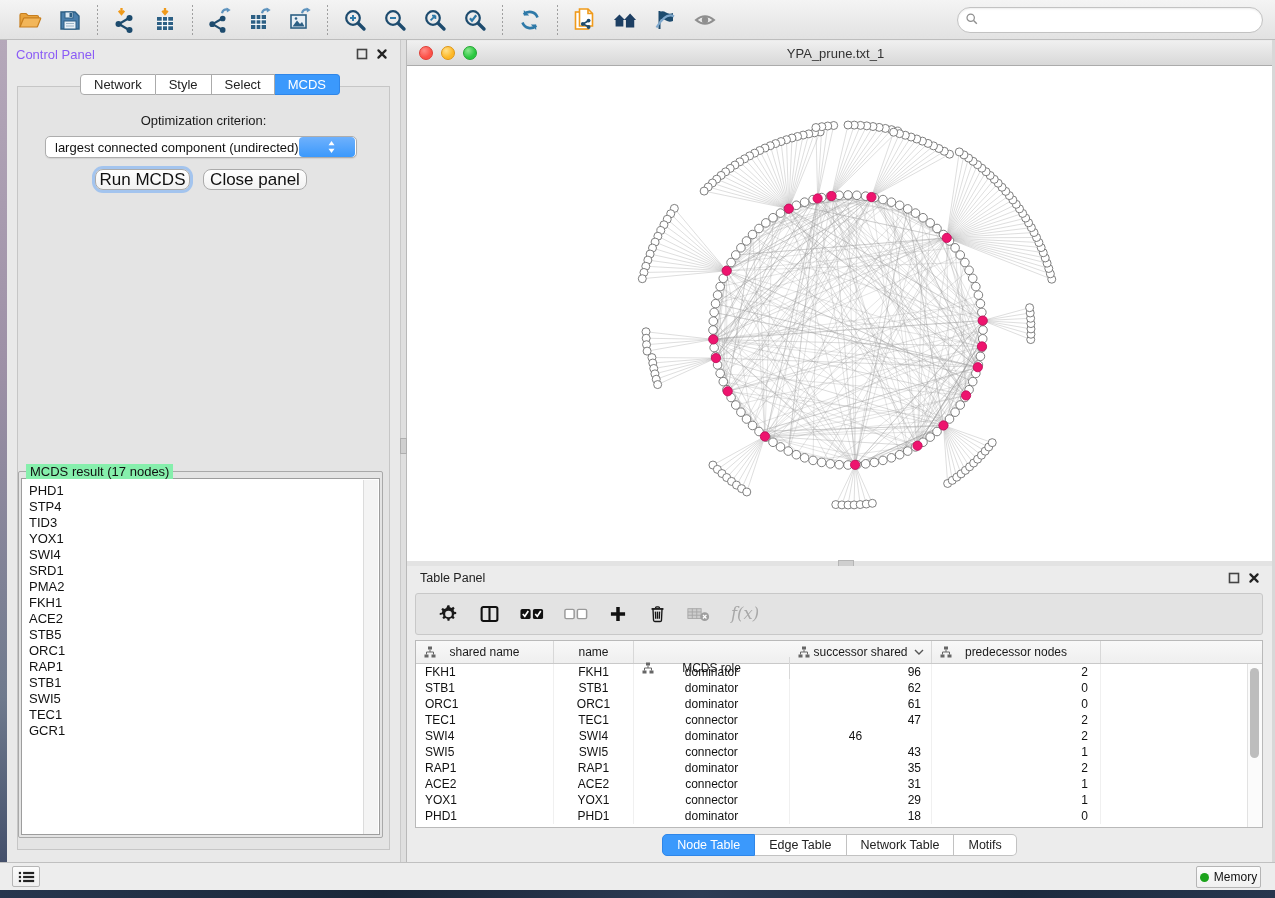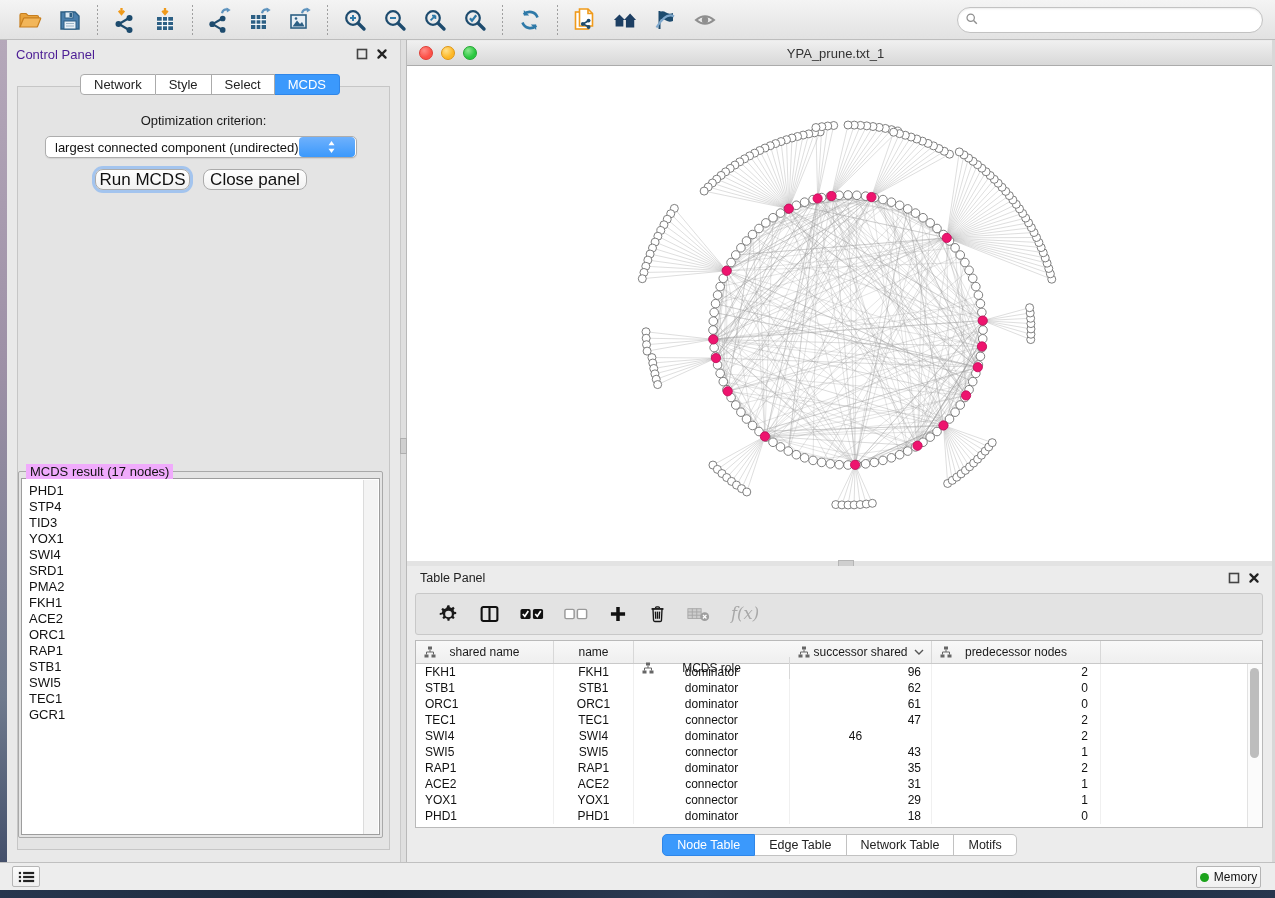--- a/index.html
+++ b/index.html
@@ -24,21 +24,21 @@
   
   #leftstrip{left:0;top:40px;width:7px;height:822px;
     background:linear-gradient(#b5a8ba,#9d90a6 40%,#6f7a8d 80%,#44506b);}
   #bottomdesk{left:0;top:890px;width:1275px;height:8px;
     background:linear-gradient(90deg,#27364e,#1a2638 30%,#2d3c55 55%,#1c2a3e 80%,#27364e);}
   #rightsliver{left:1272px;top:40px;width:3px;height:822px;background:#D8D8D8;}
 
   
   #cpanel{left:7px;top:40px;width:393px;height:822px;background:#E9E9E9;}
   #cp-header{left:7px;top:41px;width:393px;height:26px;display:flex;align-items:center;}
-  #cp-title{margin-left:9px;font-size:13px;color:#4c1d95;}
+  #cp-title{margin-left:9px;font-size:13px;color:#8b5cf6;}
   .winbtns{margin-left:auto;display:flex;align-items:center;gap:7px;margin-right:12px;}
   .winbtn{width:13px;height:13px;display:flex;align-items:center;justify-content:center;}
   .winbtn svg{width:12px;height:12px;}
   #cp-box{left:17px;top:86px;width:373px;height:764px;background:#E4E4E4;
     border:1px solid #C6C6C6;box-sizing:border-box;}
   #cp-tabs{left:80px;top:74px;height:21px;display:flex;z-index:3;}
   .cptab{height:19px;line-height:19px;padding:0 13px;font-size:13px;background:#fff;
     border:1px solid #ABABAB;border-left:none;color:#222;cursor:default;}
   .cptab:first-child{border-left:1px solid #ABABAB;border-radius:4px 0 0 4px;}
   .cptab:last-child{border-radius:0 4px 4px 0;}
@@ -50,21 +50,21 @@
   #stepper{width:19px;height:20px;margin-right:1px;border-radius:4px;
     background:linear-gradient(#6FB1FC,#3B99FC);display:flex;align-items:center;justify-content:center;}
   #stepper svg{width:9px;height:14px;}
   .pushbtn{position:absolute;height:21px;background:linear-gradient(#FFFFFF,#F1F1F1);
     border:1px solid #ABABAB;border-radius:8px;font-size:17px;color:#111;
     display:flex;align-items:center;justify-content:center;box-sizing:border-box;cursor:default;}
   #runbtn{left:95px;top:169px;width:95px;box-shadow:0 0 0 3px rgba(110,170,245,.55);}
   #closebtn{left:203px;top:169px;width:104px;}
   #resultgroup{left:18px;top:471px;width:365px;height:367px;border:1px solid #A9A9A9;
     border-radius:2px;box-sizing:border-box;}
-  #resulttitle{left:26px;top:464px;background:#f0abfc;padding:0 4px;font-size:13px;color:#111;z-index:2;}
+  #resulttitle{left:26px;top:464px;background:#86efac;padding:0 4px;font-size:13px;color:#111;z-index:2;}
   #resultlist{left:21px;top:478px;width:359px;height:357px;background:#fff;border:1px solid #9D9D9D;
     box-sizing:border-box;overflow:hidden;}
   #resultitems{padding:4px 0 0 7px;font-size:13px;line-height:16px;color:#111;}
   #resultscroll{position:absolute;right:1px;top:1px;width:14px;height:355px;background:#F4F4F4;
     border-left:1px solid #DCDCDC;}
 
   
   #vsplit{left:400px;top:40px;width:7px;height:822px;background:#DFDFDF;
     border-left:1px solid #C9C9C9;border-right:1px solid #B9B9B9;box-sizing:border-box;}
   #vgrip{left:400px;top:438px;width:7px;height:16px;background:#CFCFCF;border:1px solid #AFAFAF;box-sizing:border-box;}
@@ -336,20 +336,21 @@
   <div id="resultitems">
       <div>PHD1</div>
       <div>STP4</div>
       <div>TID3</div>
       <div>YOX1</div>
       <div>SWI4</div>
       <div>SRD1</div>
       <div>PMA2</div>
       <div>FKH1</div>
       <div>ACE2</div>
+      <div>STB5</div>
       <div>ORC1</div>
       <div>RAP1</div>
       <div>STB1</div>
       <div>SWI5</div>
       <div>TEC1</div>
       <div>GCR1</div>
     </div>
   <div id="resultscroll"></div>
 </div>
 

